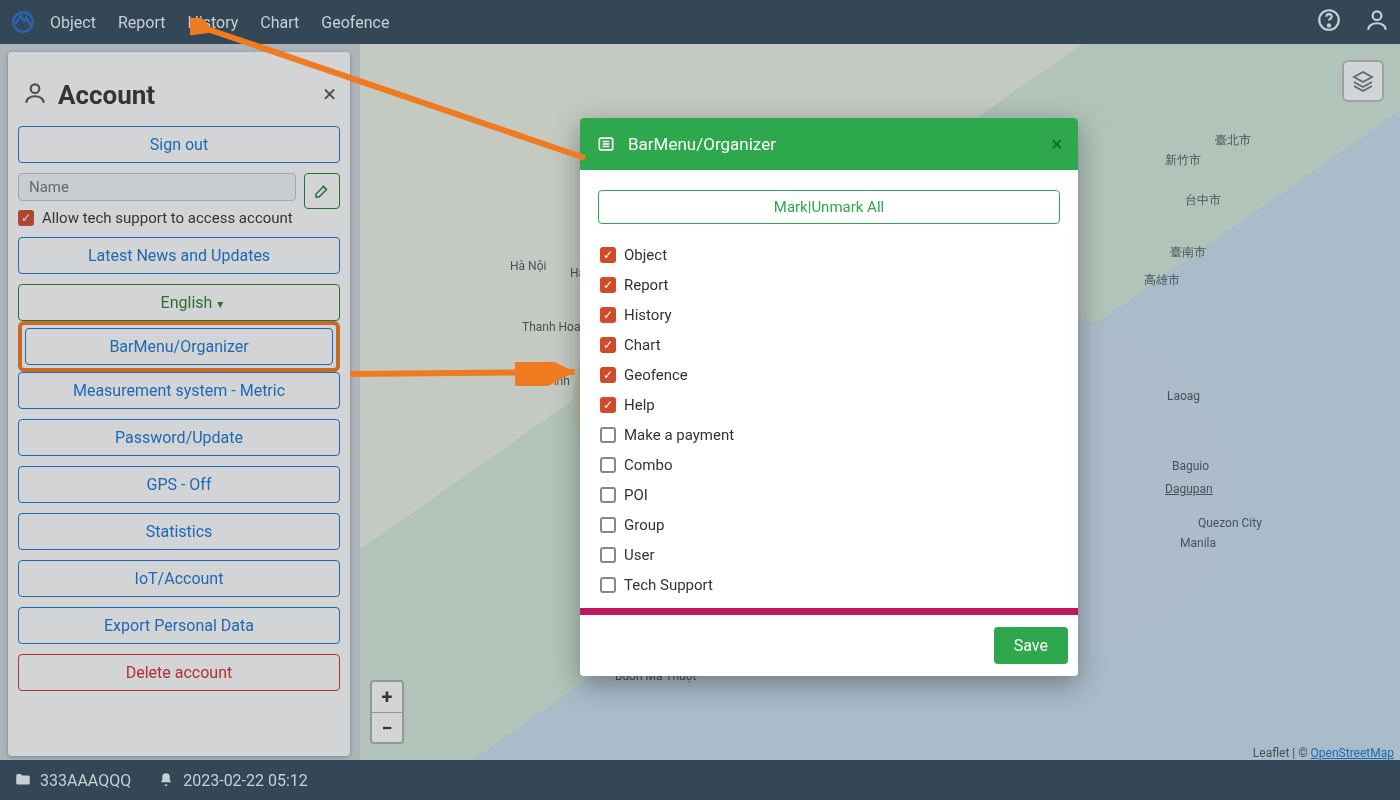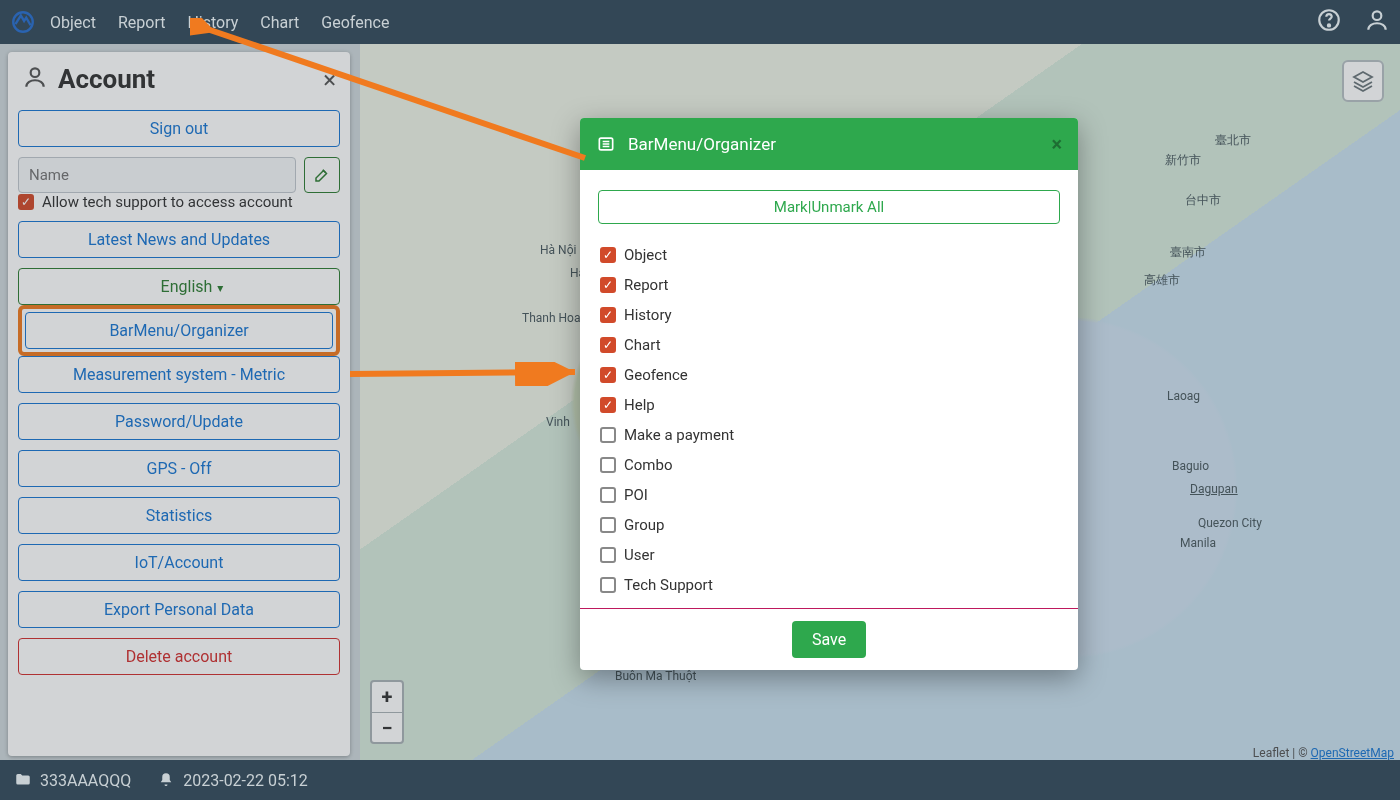--- a/index.html
+++ b/index.html
@@ -12,35 +12,35 @@
   .logo-icon { width:26px; height:26px; margin-right:14px; color:#2a63b0; }
   .nav-items { display:flex; gap:22px; font-size:16px; color:#c8d0d4; }
   .nav-item { cursor:pointer; }
   .top-right { margin-left:auto; display:flex; gap:22px; align-items:center; color:#c8d0d4;}
   .icon-btn svg { width:26px; height:26px; }
   .sidepanel {
     position:absolute; left:8px; top:52px; width:342px; bottom:44px;
     background:#fff; border-radius:4px; box-shadow:0 1px 4px rgba(0,0,0,.3);
     z-index:300; padding:0 0 0 0; display:flex; flex-direction:column;
   }
-  .side-header { display:flex; align-items:flex-end; padding:12px 14px 6px 14px; }
+  .side-header { display:flex; align-items:flex-start; padding:28px 14px 6px 14px; }
   .side-header svg { width:26px; height:26px; color:#555; margin-right:10px;}
   .side-header-title { font-size:26px; font-weight:700; color:#333; flex:1;}
   .side-close { font-size:24px; color:#555; }
   .side-body { padding:10px 10px 20px 10px; overflow:auto; }
   .btn {
     display:block; width:100%; text-align:center; padding:8px 10px;
     border-radius:4px; border:1px solid #1976d2; color:#1976d2; background:#fff;
     font-size:16px; cursor:pointer;
   }
   .btn + .btn, .btn + .row, .row + .btn, .row + .row, .check-row + .btn, .btn + .check-row { margin-top:10px; }
   .btn-green { border-color:#2e7d32; color:#2e7d32;padding-left:36px; }
   .btn-danger { border-color:#d32f2f; color:#d32f2f; }
   .name-row { display:flex; gap:8px; }
-  .name-input { flex:1; height:36px; border:1px solid #c0c7cd; border-radius:4px; padding:0 10px; font-size:15px; background:#f4f6f8;}
+  .name-input { flex:1; height:28px; border:1px solid #c0c7cd; border-radius:4px; padding:0 10px; font-size:15px; background:#f4f6f8;}
   .edit-btn { width:36px; height:36px; border:1px solid #2e7d32; border-radius:4px; color:#2e7d32; display:flex; align-items:center; justify-content:center; }
   .check-row { display:flex; align-items:center; color:#333; font-size:15px; }
   .chk { width:16px; height:16px; border-radius:3px; display:inline-flex; align-items:center; justify-content:center; margin-right:8px; border:2px solid #d14a2a; background:#d14a2a; color:#fff; font-size:12px;}
   .chk.unchecked { background:transparent; border-color:#888; color:transparent;}
   .highlight-box {
     border:4px solid #f07a1f; border-radius:6px; padding:3px;
   }
   .map {
     position:absolute; left:360px; right:0; top:44px; bottom:40px;
     background:
@@ -85,21 +85,21 @@
   }
   .modal-header svg { width:20px; height:20px; margin-right:12px;}
   .modal-close { margin-left:auto; font-size:20px; font-weight:700; color:#1e6e33; cursor:pointer;}
   .modal-body { padding:20px 18px 8px 18px; }
   .mark-btn {
     display:block; width:100%; padding:7px 0; text-align:center;
     border:1px solid #2ea84d; color:#2ea84d; border-radius:4px; font-size:15px; background:#fff;
     margin-bottom:16px; cursor:pointer;
   }
   .opt-row { display:flex; align-items:center; font-size:15px; color:#333; padding:6px 2px; }
-  .modal-footer { border-top:1px solid #be185d; padding:12px 10px; display:flex; justify-content:center;}
+  .modal-footer { border-top:7px solid #be185d; padding:12px 10px; display:flex; justify-content:flex-end;}
   .save-btn { background:#2ea84d; color:#fff; border:none; border-radius:4px; padding:9px 20px; font-size:16px; cursor:pointer;}
   
   .arrow { position:absolute; z-index:650; }
   .caret::after{ content:"▾"; font-size:12px; margin-left:5px; color:#2e7d32;}
 </style>
 </head>
 <body>
 
 <div class="topbar">
   <span class="logo-icon">
@@ -126,30 +126,30 @@
     <span class="icon-btn">
       <svg viewBox="0 0 24 24" fill="none" stroke="#c8d0d4" stroke-width="2">
           <circle cx="12" cy="8" r="4"></circle>
           <path d="M4 21c0-4 4-6 8-6s8 2 8 6"></path>
         </svg>
     </span>
   </div>
 </div>
 
 <div class="map" id="map-surface">
-    <span class="place-label" style="left: 150px; top: 199px; margin-left: 30px;">Hà Nội</span>
-    <span class="place-label" style="left: 162px; top: 267px;">Thanh Hoa</span>
+    <span class="place-label" style="left: 150px; top: 215px;">Hà Nội</span>
+    <span class="place-label" style="left: 162px; top: 276px;">Thanh Hoa</span>
     <span class="place-label" style="left: 210px; top: 222px;">Hải Phòng</span>
-    <span class="place-label" style="left: 186px; top: 330px; margin-top: 41px;">Vinh</span>
+    <span class="place-label" style="left: 186px; top: 330px;">Vinh</span>
     <span class="place-label" style="left: 255px; top: 625px;">Buôn Ma Thuột</span>
     <span class="place-label" style="left: 820px; top: 492px;">Manila</span>
     <span class="place-label" style="left: 838px; top: 472px;">Quezon City</span>
     <span class="place-label" style="left: 812px; top: 415px;">Baguio</span>
     <span class="place-label" style="left: 807px; top: 345px;">Laoag</span>
-    <span class="place-label" style="left: 830px; top: 438px; text-decoration: underline;">Dagupan</span>
+    <span class="place-label" style="left: 805px; top: 438px; text-decoration: underline;">Dagupan</span>
     <span class="place-label" style="left: 784px; top: 228px;">高雄市</span>
     <span class="place-label" style="left: 810px; top: 200px;">臺南市</span>
     <span class="place-label" style="left: 825px; top: 148px;">台中市</span>
     <span class="place-label" style="left: 855px; top: 88px;">臺北市</span>
     <span class="place-label" style="left: 805px; top: 108px;">新竹市</span>
   </div>
 
 <div class="layers-btn">
   <svg viewBox="0 0 24 24" width="24" height="24" fill="none" stroke="currentColor" stroke-width="1.8">
       <path d="M12 3l9 5-9 5-9-5 9-5z"></path>

